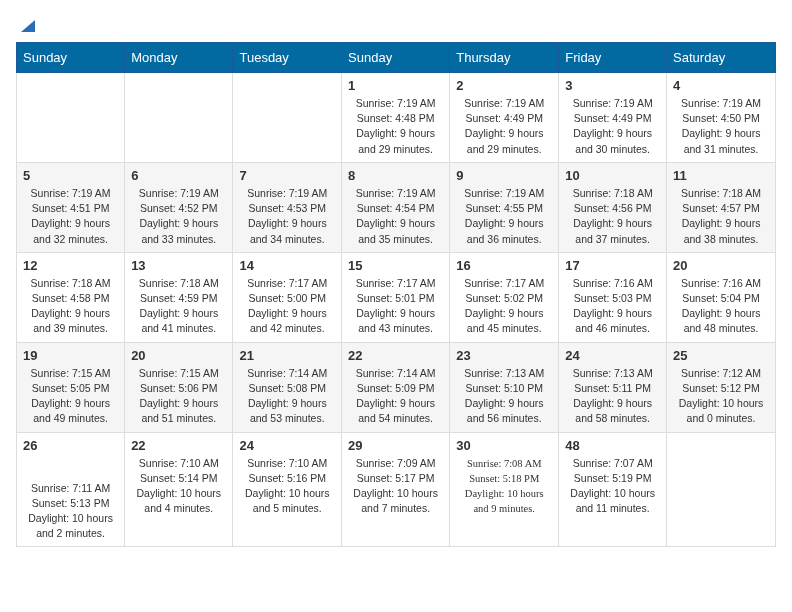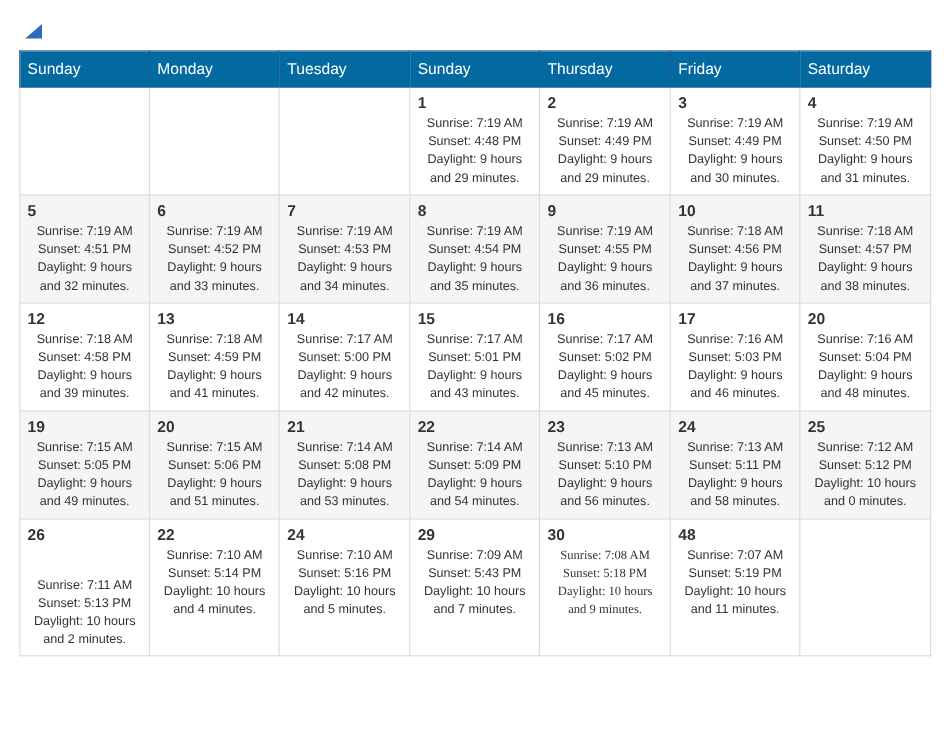--- a/index.html
+++ b/index.html
@@ -289,21 +289,21 @@
         </td>
         <td>
           <span class="day-number">24</span>
           <div class="day-info" style="white-space: pre-line;">Sunrise: 7:10 AM
 Sunset: 5:16 PM
 Daylight: 10 hours and 5 minutes.</div>
         </td>
         <td>
           <span class="day-number">29</span>
           <div class="day-info" style="white-space: pre-line;">Sunrise: 7:09 AM
-Sunset: 5:43 PM
+Sunset: 5:17 PM
 Daylight: 10 hours and 7 minutes.</div>
         </td>
         <td>
           <span class="day-number">30</span>
           <div class="day-info" style="white-space: pre-line; font-family: Liberation Serif, serif;">Sunrise: 7:08 AM
 Sunset: 5:18 PM
 Daylight: 10 hours and 9 minutes.</div>
         </td>
         <td>
           <span class="day-number">48</span>

